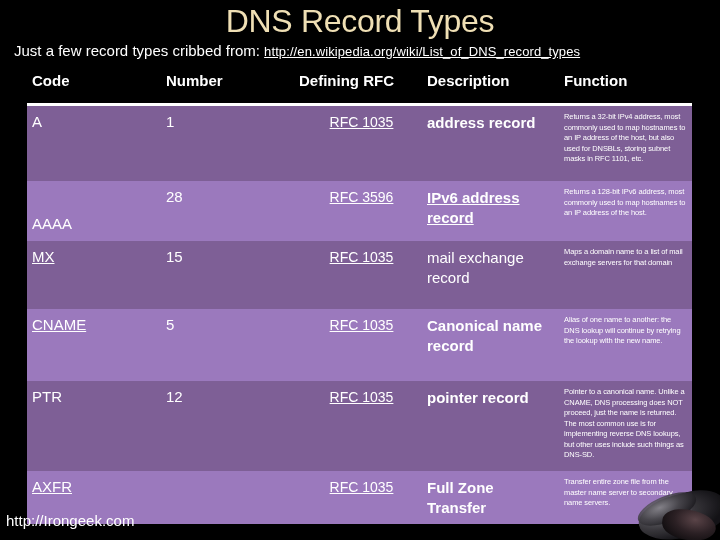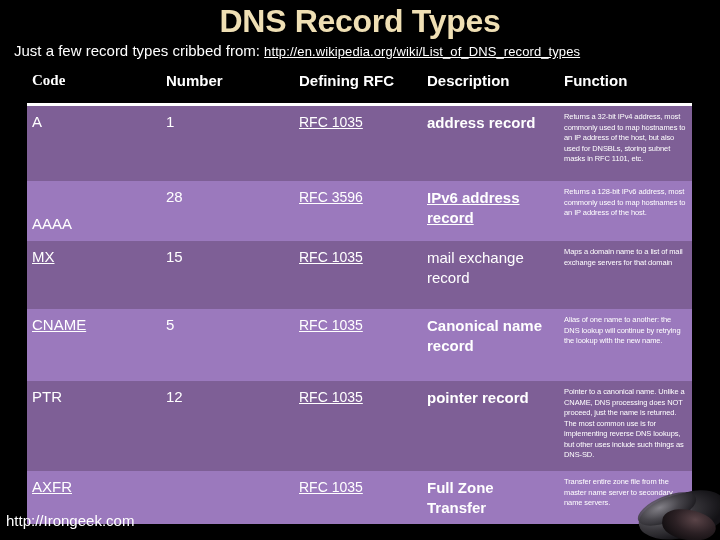--- a/index.html
+++ b/index.html
@@ -17,21 +17,21 @@
   }
 
   
   .slide-title {
     position: absolute;
     left: 0;
     top: 2px;
     width: 720px;
     text-align: center;
     font-size: 32px;
-    font-weight: bold;
+    font-weight: normal;
     letter-spacing: -0.3px;
     color: #efdfb4;
     line-height: 38px;
     white-space: nowrap;
   }
 
   
   .subtitle-line {
     position: absolute;
     left: 14px;
@@ -99,20 +99,21 @@
     left: 139px;
     width: 125px;
     font-size: 15px;
     top: 7px;
   }
   .c-rfc {
     left: 272px;
     width: 125px;
     font-size: 14px;
     top: 8px;
+    text-align: center;
   }
   .c-desc {
     left: 400px;
     width: 130px;
     font-size: 15px;
     font-weight: bold;
     top: 7px;
     line-height: 20px;
   }
   .c-func {
@@ -190,21 +191,21 @@
 <div class="slide-title">DNS Record Types</div>
 
 <div class="subtitle-line">
   <span class="subtitle-text">Just a few record types cribbed from:</span>
   <span class="subtitle-link">http://en.wikipedia.org/wiki/List_of_DNS_record_types</span>
 </div>
 
 <div class="rec-table">
 
   <div class="thead">
-    <span class="hcell" style="left:5px;font-family:Liberation Serif, serif;">Code</span>
+    <span class="hcell" style="left:5px;">Code</span>
     <span class="hcell" style="left:139px;">Number</span>
     <span class="hcell" style="left:272px;">Defining RFC</span>
     <span class="hcell" style="left:400px;">Description</span>
     <span class="hcell" style="left:537px;">Function</span>
   </div>
 
   <div class="hr-white"></div>
 
   <div class="trow dark" style="height:75px;">
     <span class="cell c-code">A</span>

